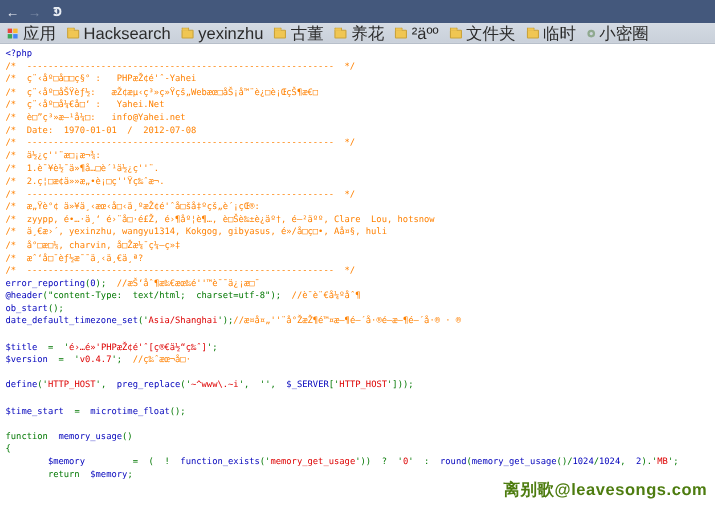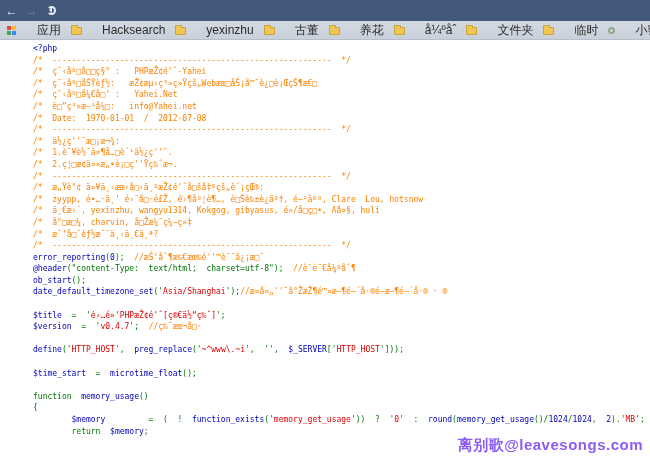--- a/index.html
+++ b/index.html
@@ -30,45 +30,45 @@
   .blur-url span:nth-child(2){ width:16px; background:#d6d6d6;}
   .blur-url span:nth-child(3){ width:14px; background:#c4c4c4;}
   .url-text { font-size:11px; color:#1d1d1d; white-space:nowrap; }
 
   
   .bmbar { position:absolute; left:0; top:21px; width:650px; height:19px;
            background:linear-gradient(#d4dae3,#c9d0da); border-bottom:1px solid #b7bfca;
            display:flex; align-items:center; padding:0 2px; overflow:hidden; white-space:nowrap; }
   .bm { display:inline-flex; align-items:center; gap:4px; padding:2px 5px; cursor:pointer;
         flex:0 0 auto; }
-  .bl { font-size:12px; color:#2b2b2b;margin-left:16px; }
+  .bl { font-size:15px; color:#2b2b2b; }
   .bi { display:inline-block; flex:0 0 auto; }
   .icon-apps-grid { width:4px; height:4px; background:#e8453c; margin:0 6px 5px 0;
         box-shadow:5px 0 0 #f9bb2d, 0 5px 0 #3aa757, 5px 5px 0 #4285f4; }
   .icon-folder { width:11px; height:8px; background:#f0c652; border:1px solid #caa33b;
         border-radius:1px; position:relative; margin-top:2px; }
   .icon-folder::before { content:""; position:absolute; top:-3px; left:-1px; width:5px;
         height:2px; background:#f0c652; border:1px solid #caa33b; border-bottom:none;
         border-radius:1px 1px 0 0; }
   .icon-site { width:9px; height:9px; background:#c0392b; border-radius:2px; position:relative; }
   .icon-site::after { content:""; position:absolute; right:-1px; top:-1px; width:4px; height:4px;
         background:#3aa757; border-radius:50%; }
   .icon-ring { width:7px; height:7px; border:2px solid #8fa98f; border-radius:50%; }
   .icon-translate { width:10px; height:10px; background:#4285f4; border-radius:2px;
         color:#fff; font-size:7px; line-height:10px; text-align:center; font-weight:bold; }
   .icon-translate::before { content:"A"; }
 
   
   .content { position:absolute; left:0; top:40px; width:650px; height:424px; background:#fff; }
   pre.code { position:absolute; left:5px; top:3px; font-family:"DejaVu Sans Mono","Liberation Mono",monospace;
-             font-size:8px; line-height:11.6px; white-space:pre;margin-left:28px; }
+             font-size:8px; line-height:11.6px; white-space:pre; }
   .code-line { height:11.6px; }
 
   .watermark { position:absolute; right:7px; bottom:9px; font-size:15px; font-weight:bold;
-               color:#8b5cf6; letter-spacing:0.5px; }
+               color:#4d7c0f; letter-spacing:0.5px; }
 </style>
 </head>
 <body>
 
 <div id="stage">
 
   <div class="topbar">
     <div class="navbtn">←</div>
     <div class="navbtn dim">→</div>
     <div class="navbtn">
@@ -92,21 +92,21 @@
       <div class="bm">
         <span class="bi icon-folder"></span>
         <span class="bl">古董</span>
       </div>
       <div class="bm">
         <span class="bi icon-folder"></span>
         <span class="bl">养花</span>
       </div>
       <div class="bm">
         <span class="bi icon-folder"></span>
-        <span class="bl">å¼ºåˆ</span>
+        <span class="bl">²äºº</span>
       </div>
       <div class="bm">
         <span class="bi icon-folder"></span>
         <span class="bl">文件夹</span>
       </div>
       <div class="bm">
         <span class="bi icon-folder"></span>
         <span class="bl">临时</span>
       </div>
       <div class="bm">

